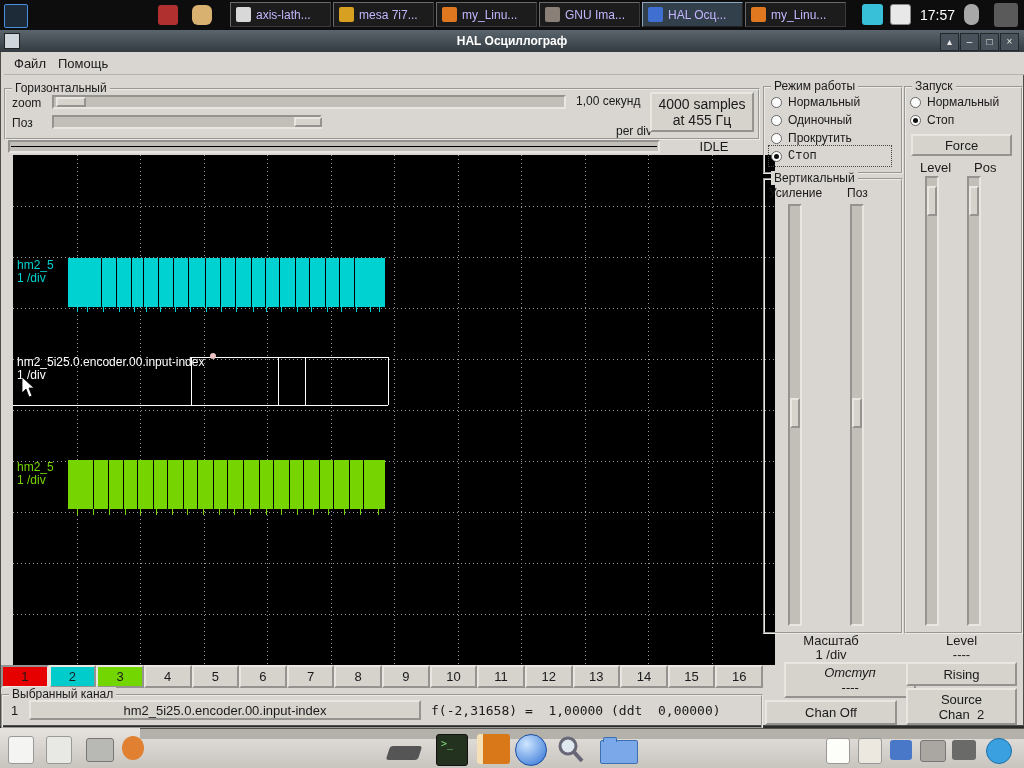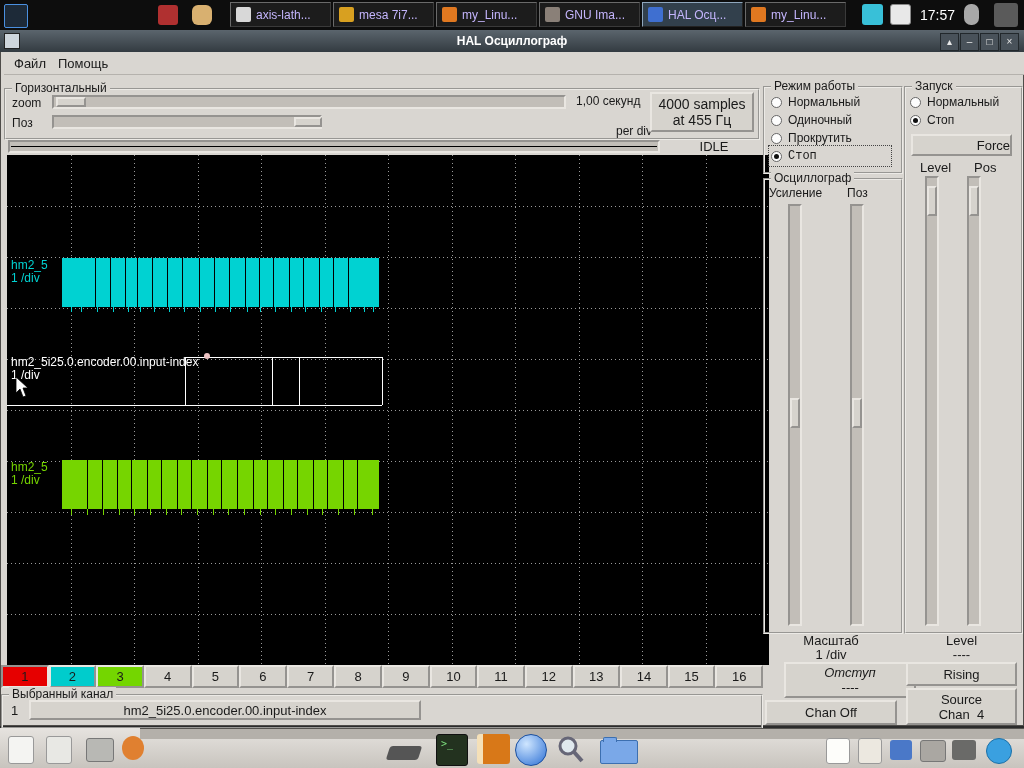--- a/index.html
+++ b/index.html
@@ -31,21 +31,21 @@
     align-items:center;justify-content:center;font-size:13px;box-sizing:border-box;cursor:default;}
   .trough{position:absolute;background:#c2beb8;border:2px inset #e9e6e1;box-sizing:border-box;}
   .handle{position:absolute;background:#d6d3cd;border:2px outset #e9e6e1;box-sizing:border-box;}
   .radio-row{position:absolute;display:flex;align-items:center;gap:6px;height:16px;font-size:12px;}
   .radio{width:11px;height:11px;border-radius:50%;background:#fdfdfd;border:1px solid #666;box-sizing:border-box;
     position:relative;flex:0 0 11px;}
   .radio.on::after{content:"";position:absolute;left:2px;top:2px;width:5px;height:5px;border-radius:50%;background:#101010;}
   .focused{outline:1px dotted #444;outline-offset:2px;font-family:Liberation Mono, monospace;}
   .cap{position:absolute;text-align:center;font-size:13px;}
   
-  #scope{left:7px;top:155px;width:762px;height:510px;background:#000;overflow:hidden;}
+  #scope{left:13px;top:155px;width:762px;height:510px;background:#000;overflow:hidden;}
   .trace-label{position:absolute;left:4px;font-size:12px;line-height:13px;white-space:nowrap;}
   
   #chan-row{left:1px;top:665px;width:762px;height:23px;display:flex;}
   .chan-btn{flex:1;border:2px outset #e9e6e1;background:#d6d3cd;font-size:13px;display:flex;align-items:center;
     justify-content:center;box-sizing:border-box;}
   .chan-btn.pressed{border-style:inset;}
   
   #panel-bottom{left:0;top:728px;width:1024px;height:40px;background:linear-gradient(#e6e3df,#c8c4be);}
   #bg-window-strip{left:140px;top:728px;width:884px;height:11px;background:#b4b0aa;border-top:1px solid #55534f;box-sizing:border-box;}
   .dock-icon{position:absolute;border-radius:3px;}
@@ -279,20 +279,21 @@
   <div class="chan-btn">15</div>
   <div class="chan-btn">16</div>
 </div>
 
 <div class="frame" style="left:1px;top:694px;width:758px;height:31px;">
   <span class="legend">Выбранный канал</span>
   <span class="abs" style="left:8px;top:7px;font-size:13px;">1</span>
   <div class="btn" style="left:26px;top:4px;width:392px;height:20px;font-size:13px;">
     <span>hm2_5i25.0.encoder.00.input-index</span>
   </div>
+  <span class="abs mono" style="left:428px;top:7px;font-size:13px;">f(-2,31658) =  1,00000 (ddt  0,00000)</span>
 </div>
 
 <div class="frame" style="left:763px;top:86px;width:136px;height:84px;">
   <span class="legend">Режим работы</span>
   <div class="radio-row" style="left:6px;top:6px;width:122px;">
     <span class="radio"></span>
     <span>Нормальный</span>
   </div>
   <div class="radio-row" style="left:6px;top:24px;width:122px;">
     <span class="radio"></span>
@@ -311,35 +312,35 @@
 <div class="frame" style="left:904px;top:86px;width:115px;height:544px;">
   <span class="legend">Запуск</span>
   <div class="radio-row" style="left:4px;top:6px;width:104px;">
     <span class="radio"></span>
     <span>Нормальный</span>
   </div>
   <div class="radio-row" style="left:4px;top:24px;width:104px;">
     <span class="radio on"></span>
     <span>Стоп</span>
   </div>
-  <div class="btn" style="left:5px;top:46px;width:101px;height:22px;align-items:flex-end;">
+  <div class="btn" style="left:5px;top:46px;width:101px;height:22px;">
     <span>Force</span>
   </div>
   <span class="abs" style="left:14px;top:72px;font-size:13px;">Level</span>
   <span class="abs" style="left:68px;top:72px;font-size:13px;">Pos</span>
   <div class="trough" style="left:19px;top:88px;width:14px;height:450px;">
     <div class="handle" style="left:0;top:8px;width:10px;height:30px;"></div>
   </div>
   <div class="trough" style="left:61px;top:88px;width:14px;height:450px;">
     <div class="handle" style="left:0;top:8px;width:10px;height:30px;"></div>
   </div>
 </div>
 
 <div class="frame" style="left:763px;top:178px;width:136px;height:452px;">
-  <span class="legend">Осциллограф</span>
+  <span class="legend">Вертикальный</span>
   <span class="abs" style="left:4px;top:6px;font-size:12px;">Усиление</span>
   <span class="abs" style="left:82px;top:6px;font-size:12px;">Поз</span>
   <div class="trough" style="left:23px;top:24px;width:14px;height:422px;">
     <div class="handle" style="left:0;top:192px;width:10px;height:30px;"></div>
   </div>
   <div class="trough" style="left:85px;top:24px;width:14px;height:422px;">
     <div class="handle" style="left:0;top:192px;width:10px;height:30px;"></div>
   </div>
 </div>
 
@@ -353,21 +354,21 @@
   <span>Chan Off</span>
 </div>
 
 <div class="cap" style="left:904px;top:633px;width:115px;">Level</div>
 <div class="cap" style="left:904px;top:647px;width:115px;">----</div>
 <div class="btn" style="left:906px;top:662px;width:111px;height:24px;">
   <span>Rising</span>
 </div>
 <div class="btn" style="left:906px;top:688px;width:111px;height:37px;">
   <span>Source</span>
-  <span class="mono" style="font-family:'Liberation Sans',sans-serif;">Chan  4</span>
+  <span class="mono" style="font-family:'Liberation Sans',sans-serif;">Chan  2</span>
 </div>
 
 <div id="panel-bottom" class="abs"></div>
 <div id="bg-window-strip" class="abs"></div>
 
 <div class="dock-icon" style="left:8px;top:736px;width:24px;height:26px;background:#f4f4f2;border:1px solid #999;"></div>
 <div class="dock-icon" style="left:46px;top:736px;width:24px;height:26px;background:#e8e8e4;border:1px solid #999;"></div>
 <div class="dock-icon" style="left:86px;top:738px;width:26px;height:22px;background:#b8b8b4;border:1px solid #777;"></div>
 <div class="dock-icon" style="left:122px;top:736px;width:22px;height:24px;background:#e08030;border-radius:50%;"></div>
 

